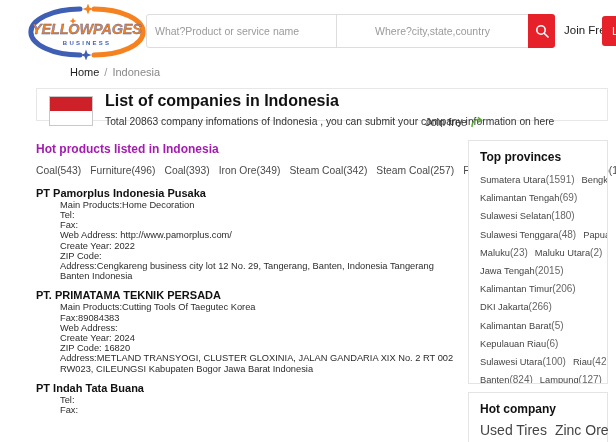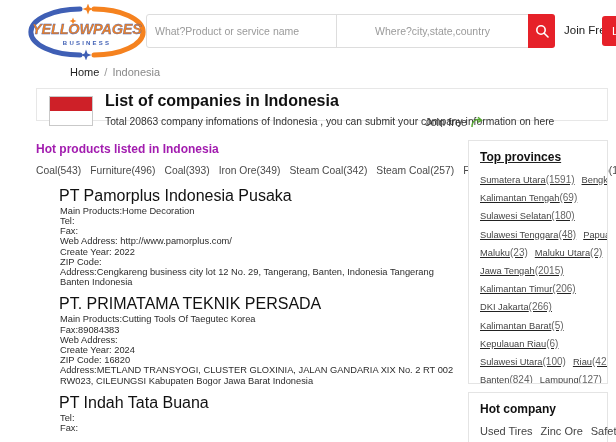--- a/index.html
+++ b/index.html
@@ -34,35 +34,35 @@
   .banner-sub { position:absolute; left:68px; top:27px; font-size:10.3px; color:#333; white-space:nowrap; }
   .banner-join { position:absolute; left:388px; top:26px; font-size:11px; color:#333; cursor:pointer; display:flex; align-items:center; gap:3px; }
 
   
   .main-col { position:absolute; left:36px; top:142px; width:426px; }
   .hot-title { font-size:12px; font-weight:bold; color:#a21caf; margin-bottom:7px; }
   .hot-items { font-size:10.3px; line-height:15.8px; color:#4a4a4a; }
   .hp-item { margin-right:9px; cursor:pointer; white-space:nowrap; }
   .companies { margin-top:8px; }
   .company { margin-bottom:8px; }
-  .company-name { font-size:16px; font-weight:normal; color:#111; cursor:pointer; margin-bottom:1px;margin-left:23px; }
+  .company-name { font-size:11px; font-weight:bold; color:#111; cursor:pointer; margin-bottom:1px; }
   .company-details { margin-left:24px; }
   .detail-line { font-size:9.3px; line-height:10.2px; color:#2c2c2c; }
 
   
   .sidebar { position:absolute; left:468px; top:140px; width:140px; }
   .sb-box { border:1px solid #e4e4e4; background:#fff; padding:9px 11px 8px 11px; }
-  #provinces-box { height:244px; margin-bottom:8px; overflow:hidden;text-decoration:underline; }
+  #provinces-box { height:244px; margin-bottom:8px; overflow:hidden; }
   #sidebar-hot-box { height:88px; }
   .sb-title { font-size:12px; font-weight:bold; color:#111; margin-bottom:6px; }
   .prov-row { line-height:15.2px; white-space:nowrap; }
   .prov-link { font-size:9.3px; color:#444; cursor:pointer; margin-right:7px; }
   .cnt { font-size:10px; color:#666; }
   .sbhot-row { line-height:15.4px; white-space:nowrap; }
-  .sbhot-link { font-size:11px; color:#444; cursor:pointer; margin-right:8px; }
+  .sbhot-link { font-size:14px; color:#444; cursor:pointer; margin-right:8px; }
 </style>
 </head>
 <body>
 
 <div id="page">
 
   <div class="header">
 
     <div class="logo">
       <svg width="122" height="56" viewBox="0 0 122 56">

